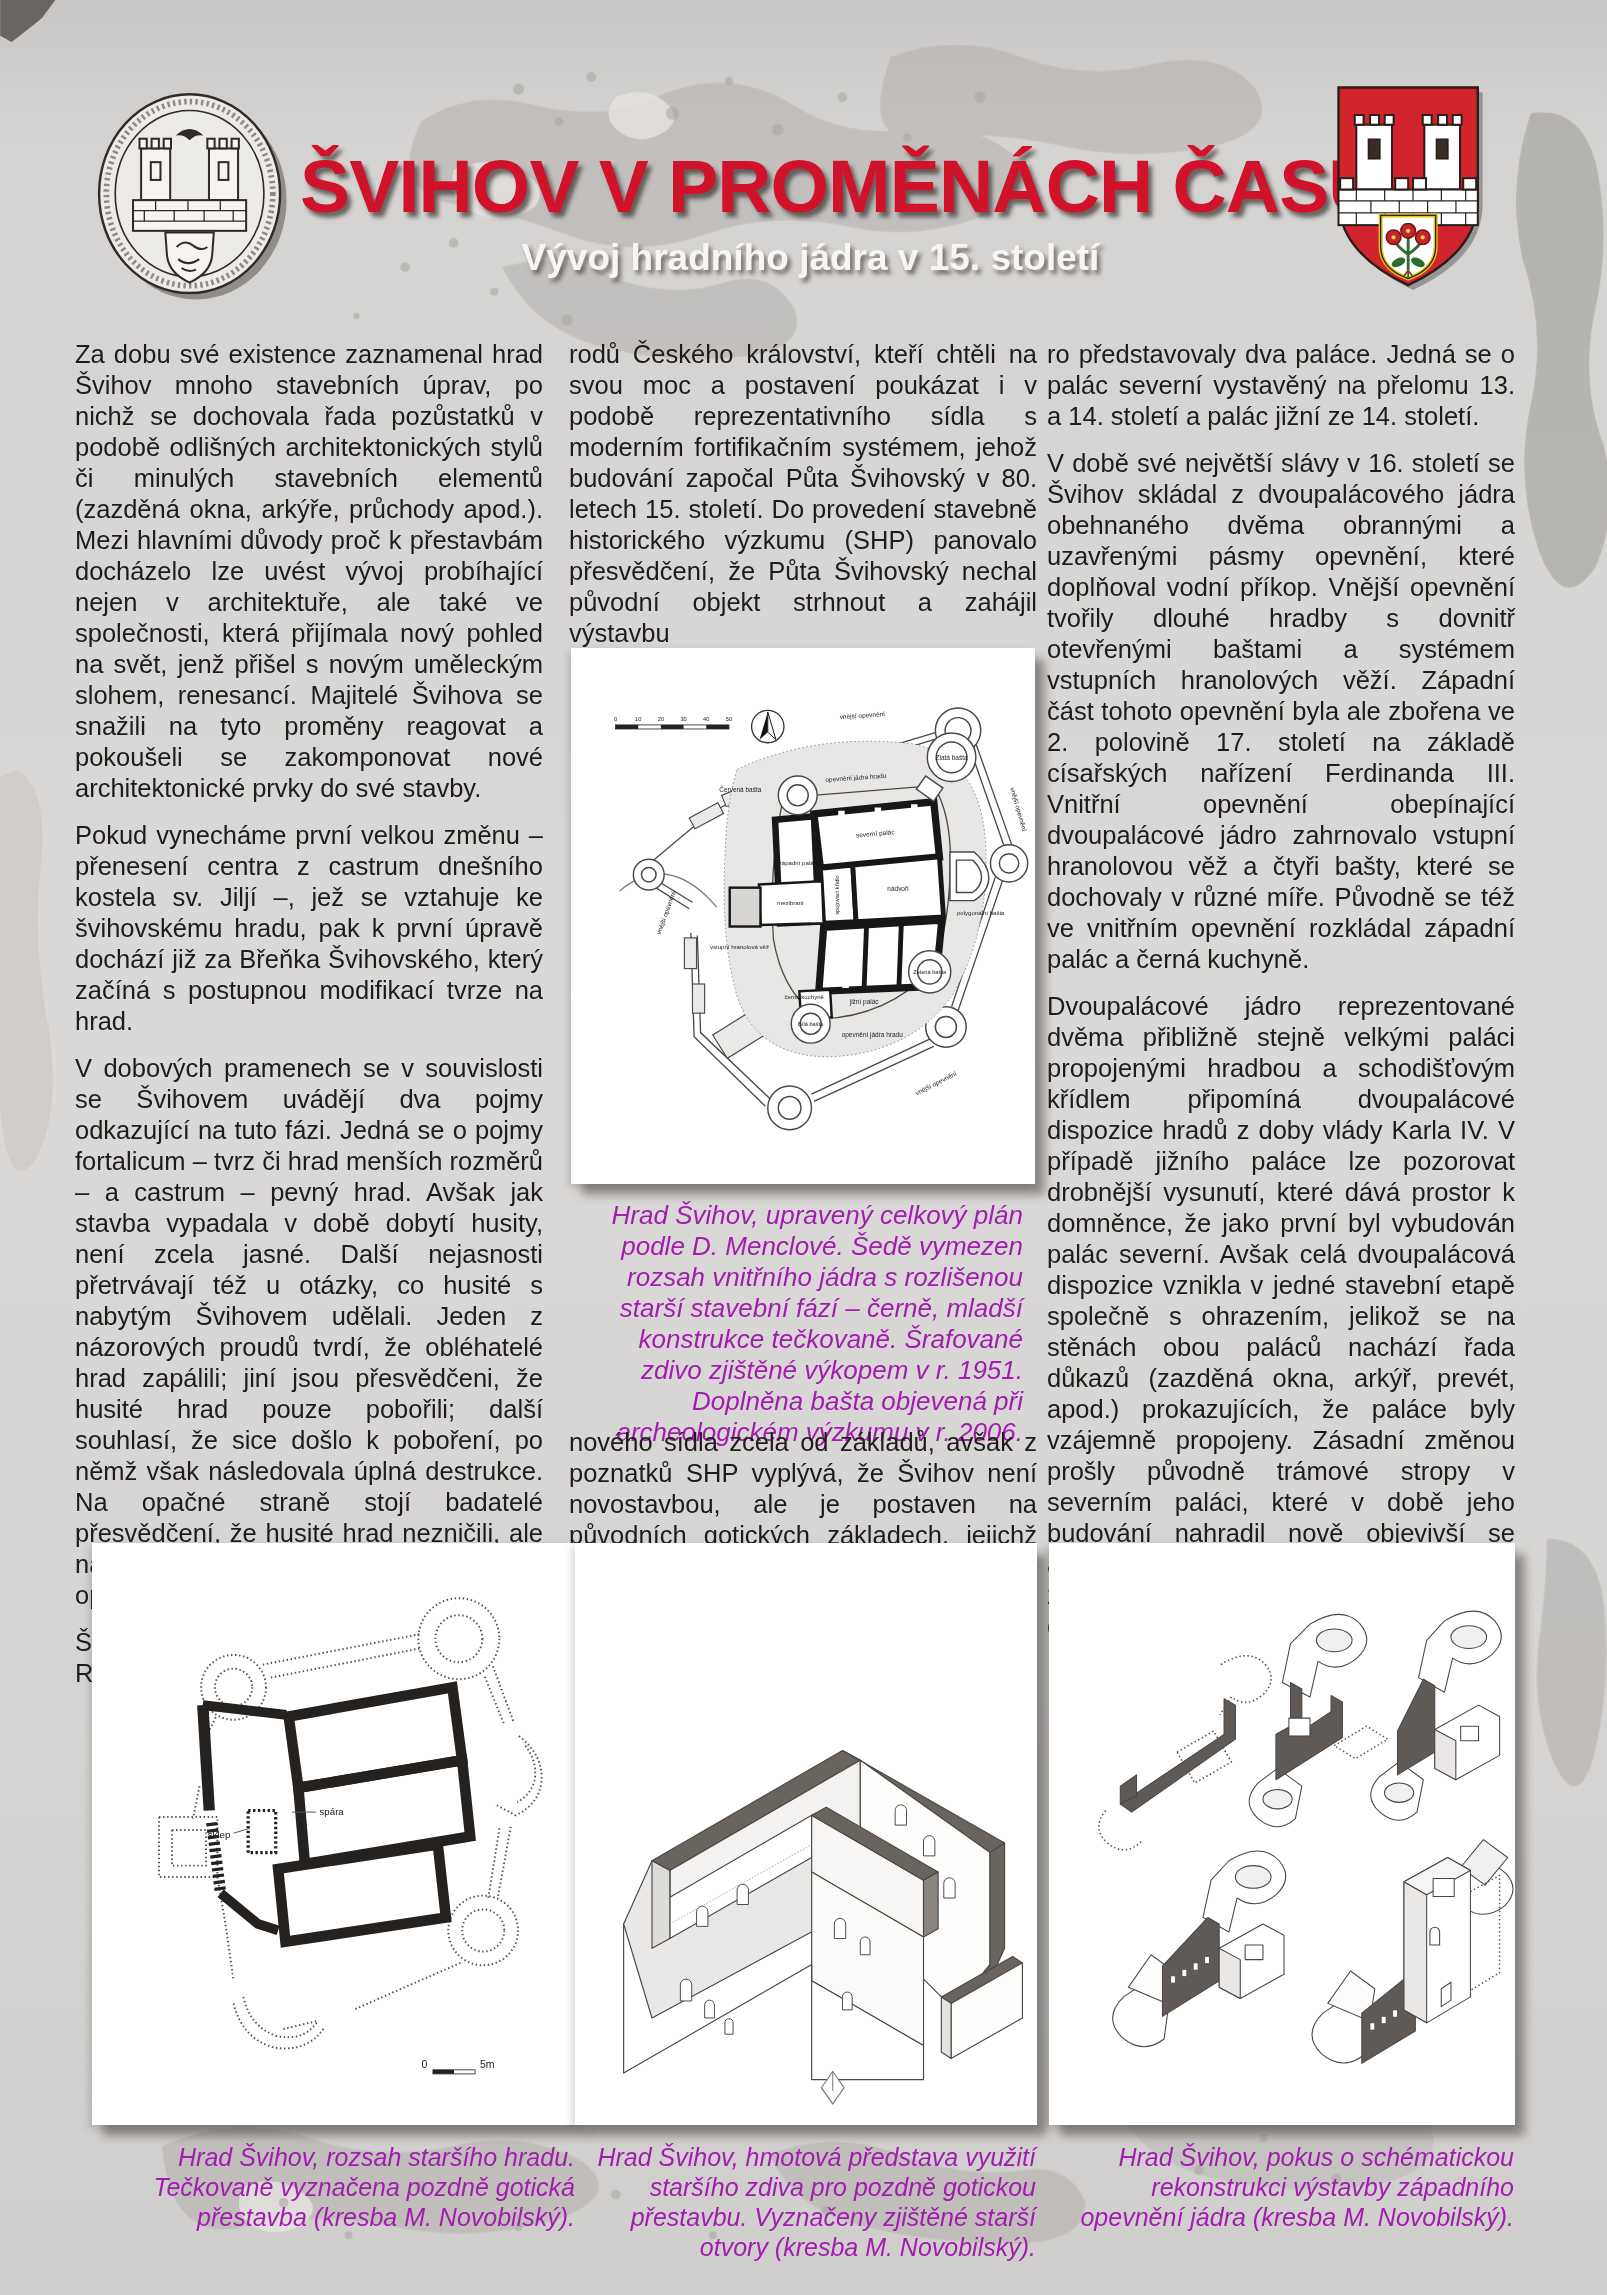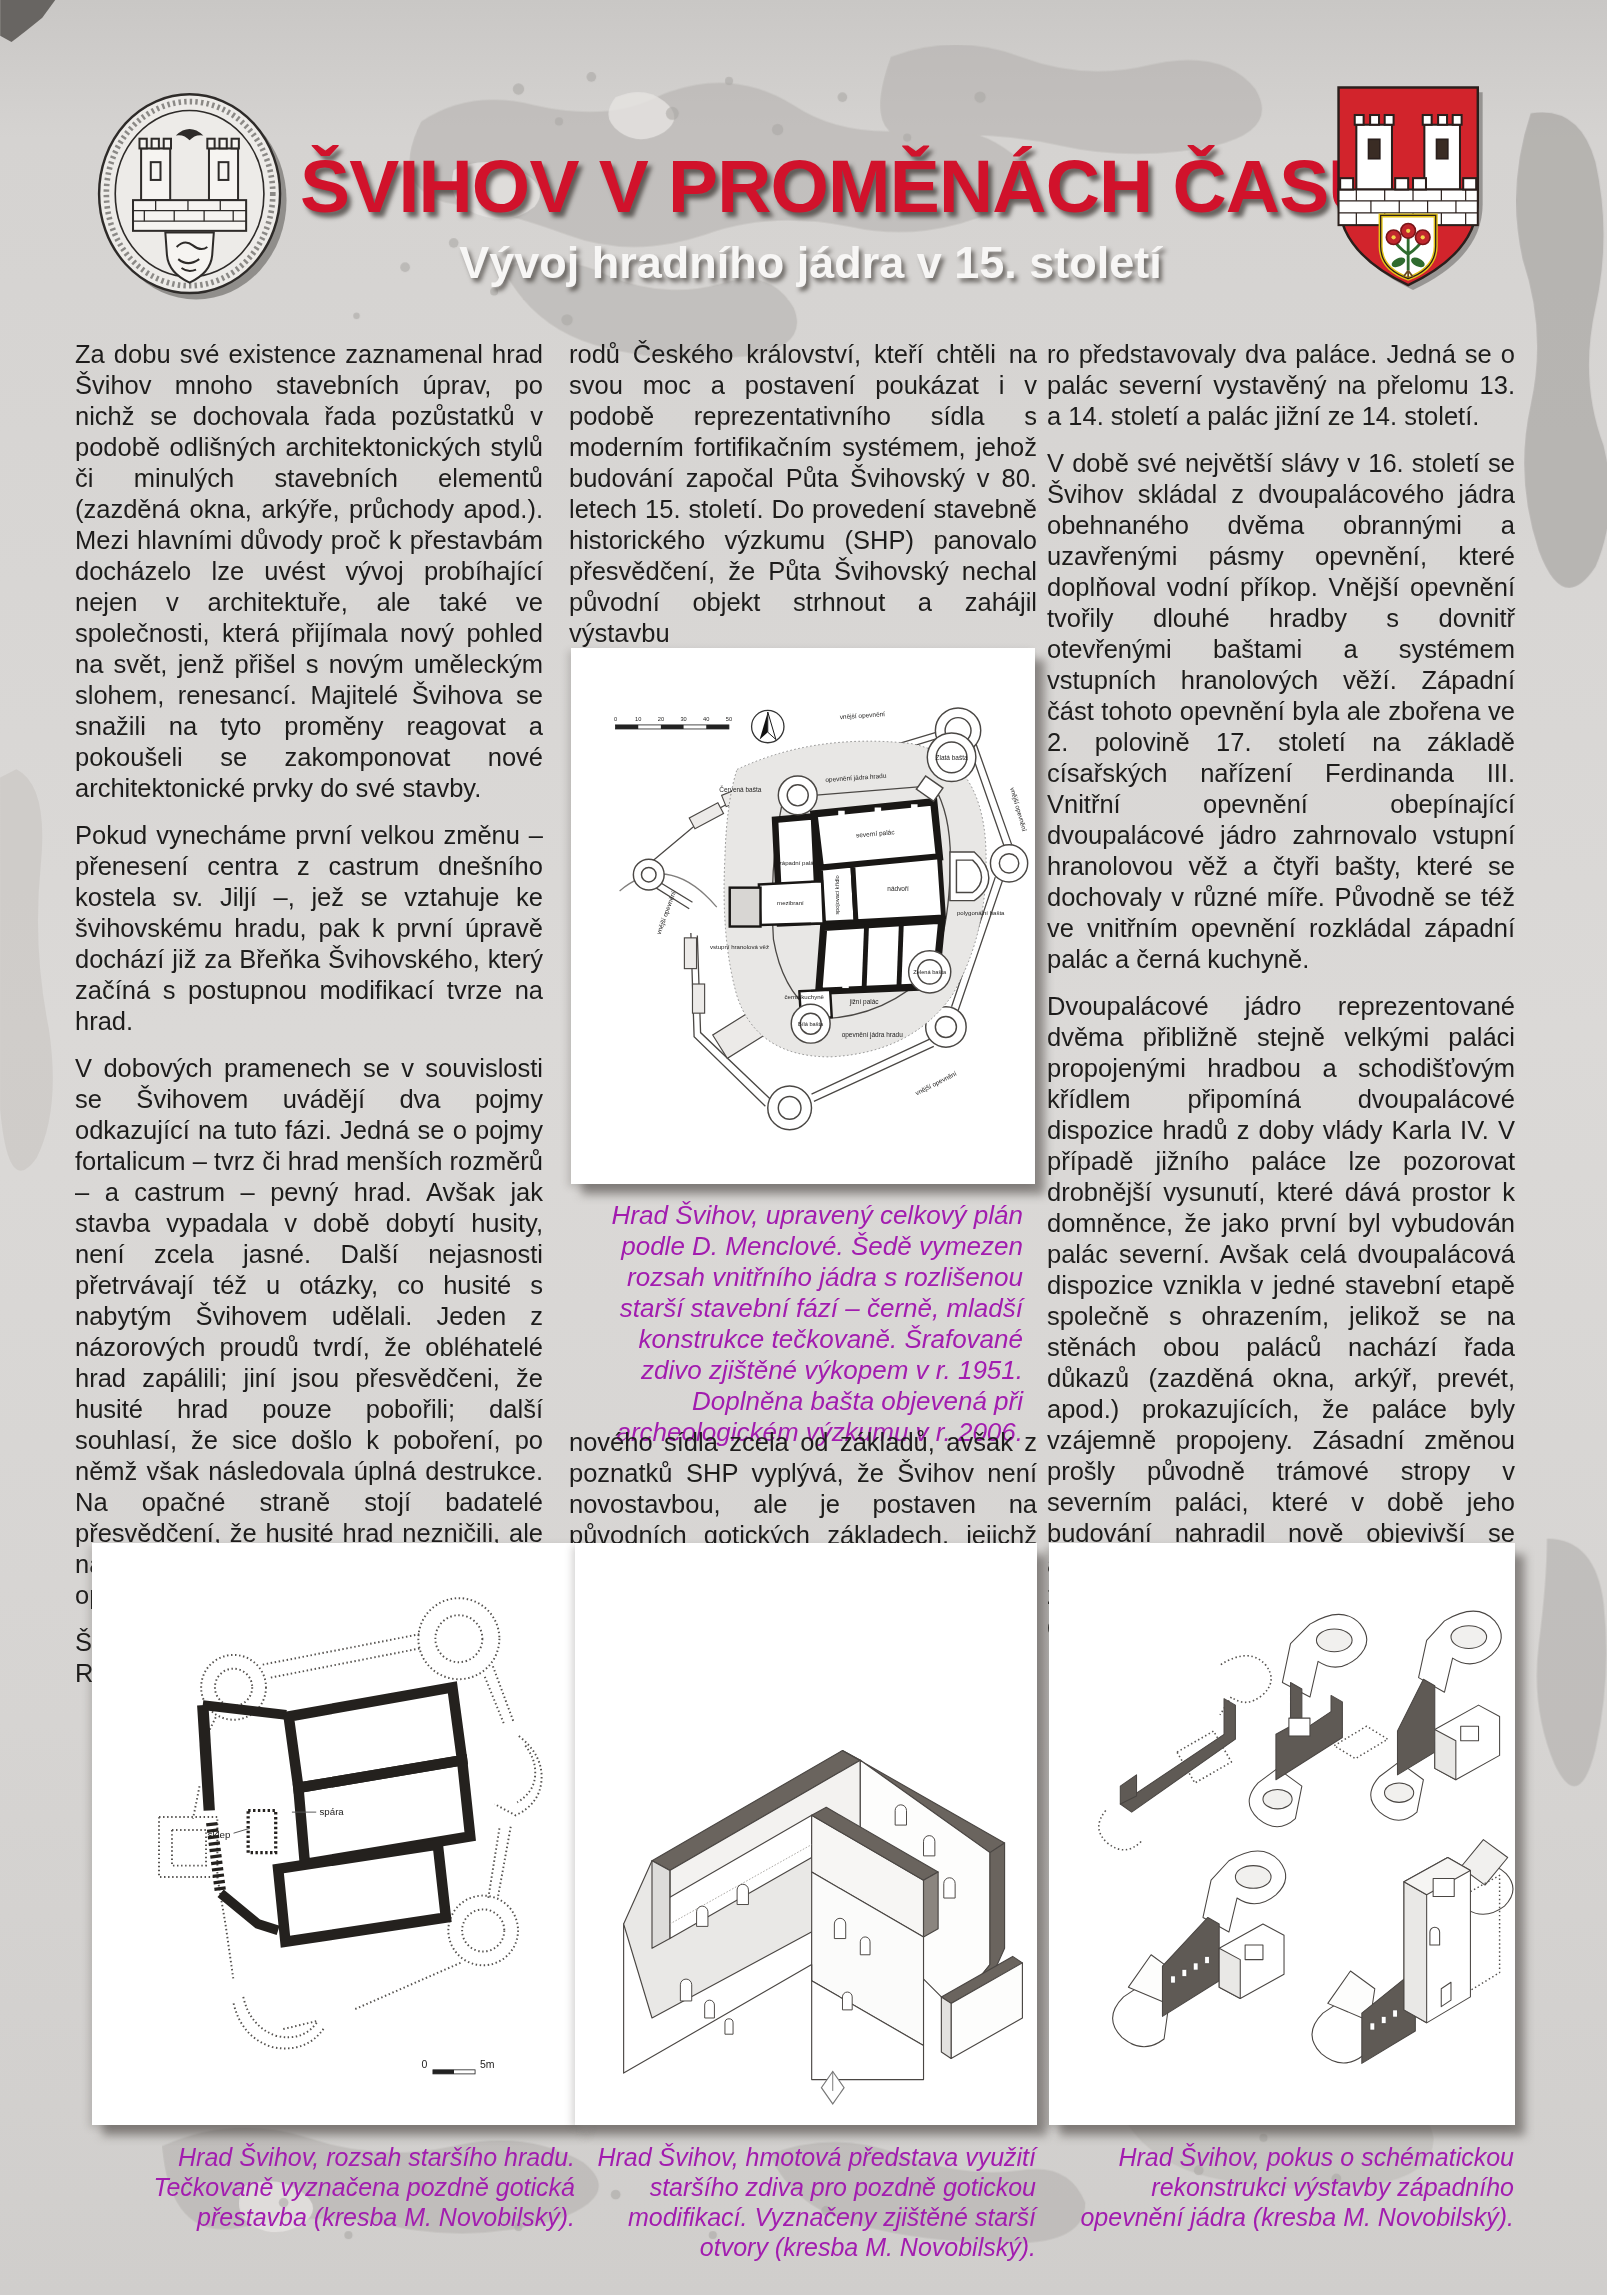--- a/index.html
+++ b/index.html
@@ -10,21 +10,21 @@
   }
   .abs{position:absolute;}
   
   .title{
     left:300px;top:143px;width:1021px;text-align:center;
     font-weight:700;font-size:75px;letter-spacing:-0.8px;white-space:nowrap;
     text-shadow:4px 4.9px 4px rgba(55,50,46,.7);
   }
   .subtitle{
     left:300px;top:237px;width:1021px;text-align:center;
-    font-weight:700;font-size:45px;color:#f7f6f5;white-space:nowrap;
+    font-weight:700;font-size:37px;color:#f7f6f5;white-space:nowrap;
     text-shadow:3.2px 4px 4px rgba(55,50,46,.65);
   }
   
   .col{width:468px;color:#1d1c1b;font-size:25.5px;line-height:31px;text-align:justify;}
   .col p{margin:0 0 16px 0;}
   .caption{
     font-style:italic;color:#a21caf;text-align:right;
     font-size:25px;line-height:30px;
   }
   
@@ -523,15 +523,15 @@
           <path d="M470,480 a6,6 0 0 1 12,0 l0,16 -12,0 Z" fill="#fff"></path>
           <path d="M484,550 l12,-8 0,22 -12,8 Z" fill="#fff"></path>
         </g>
         <path class="dots" d="M520,430 l36,-20 0,120 -36,22" stroke-width="1.8"></path>
       </g>
     </g>
   </svg>
 </div>
 
 <div class="abs caption" style="left:131px;top:2142px;width:444px;">Hrad Švihov, rozsah staršího hradu. Tečkovaně vyznačena pozdně gotická přestavba (kresba M. Novobilský).</div>
-<div class="abs caption" style="left:595px;top:2142px;width:441px;">Hrad Švihov, hmotová představa využití staršího zdiva pro pozdně gotickou modifikací. Vyznačeny zjištěné starší otvory (kresba M. Novobilský).</div>
+<div class="abs caption" style="left:595px;top:2142px;width:441px;">Hrad Švihov, hmotová představa využití staršího zdiva pro pozdně gotickou přestavbu. Vyznačeny zjištěné starší otvory (kresba M. Novobilský).</div>
 <div class="abs caption" style="left:1069px;top:2142px;width:445px;">Hrad Švihov, pokus o schématickou rekonstrukci výstavby západního opevnění jádra (kresba M. Novobilský).</div>
 
 
 </body></html>

